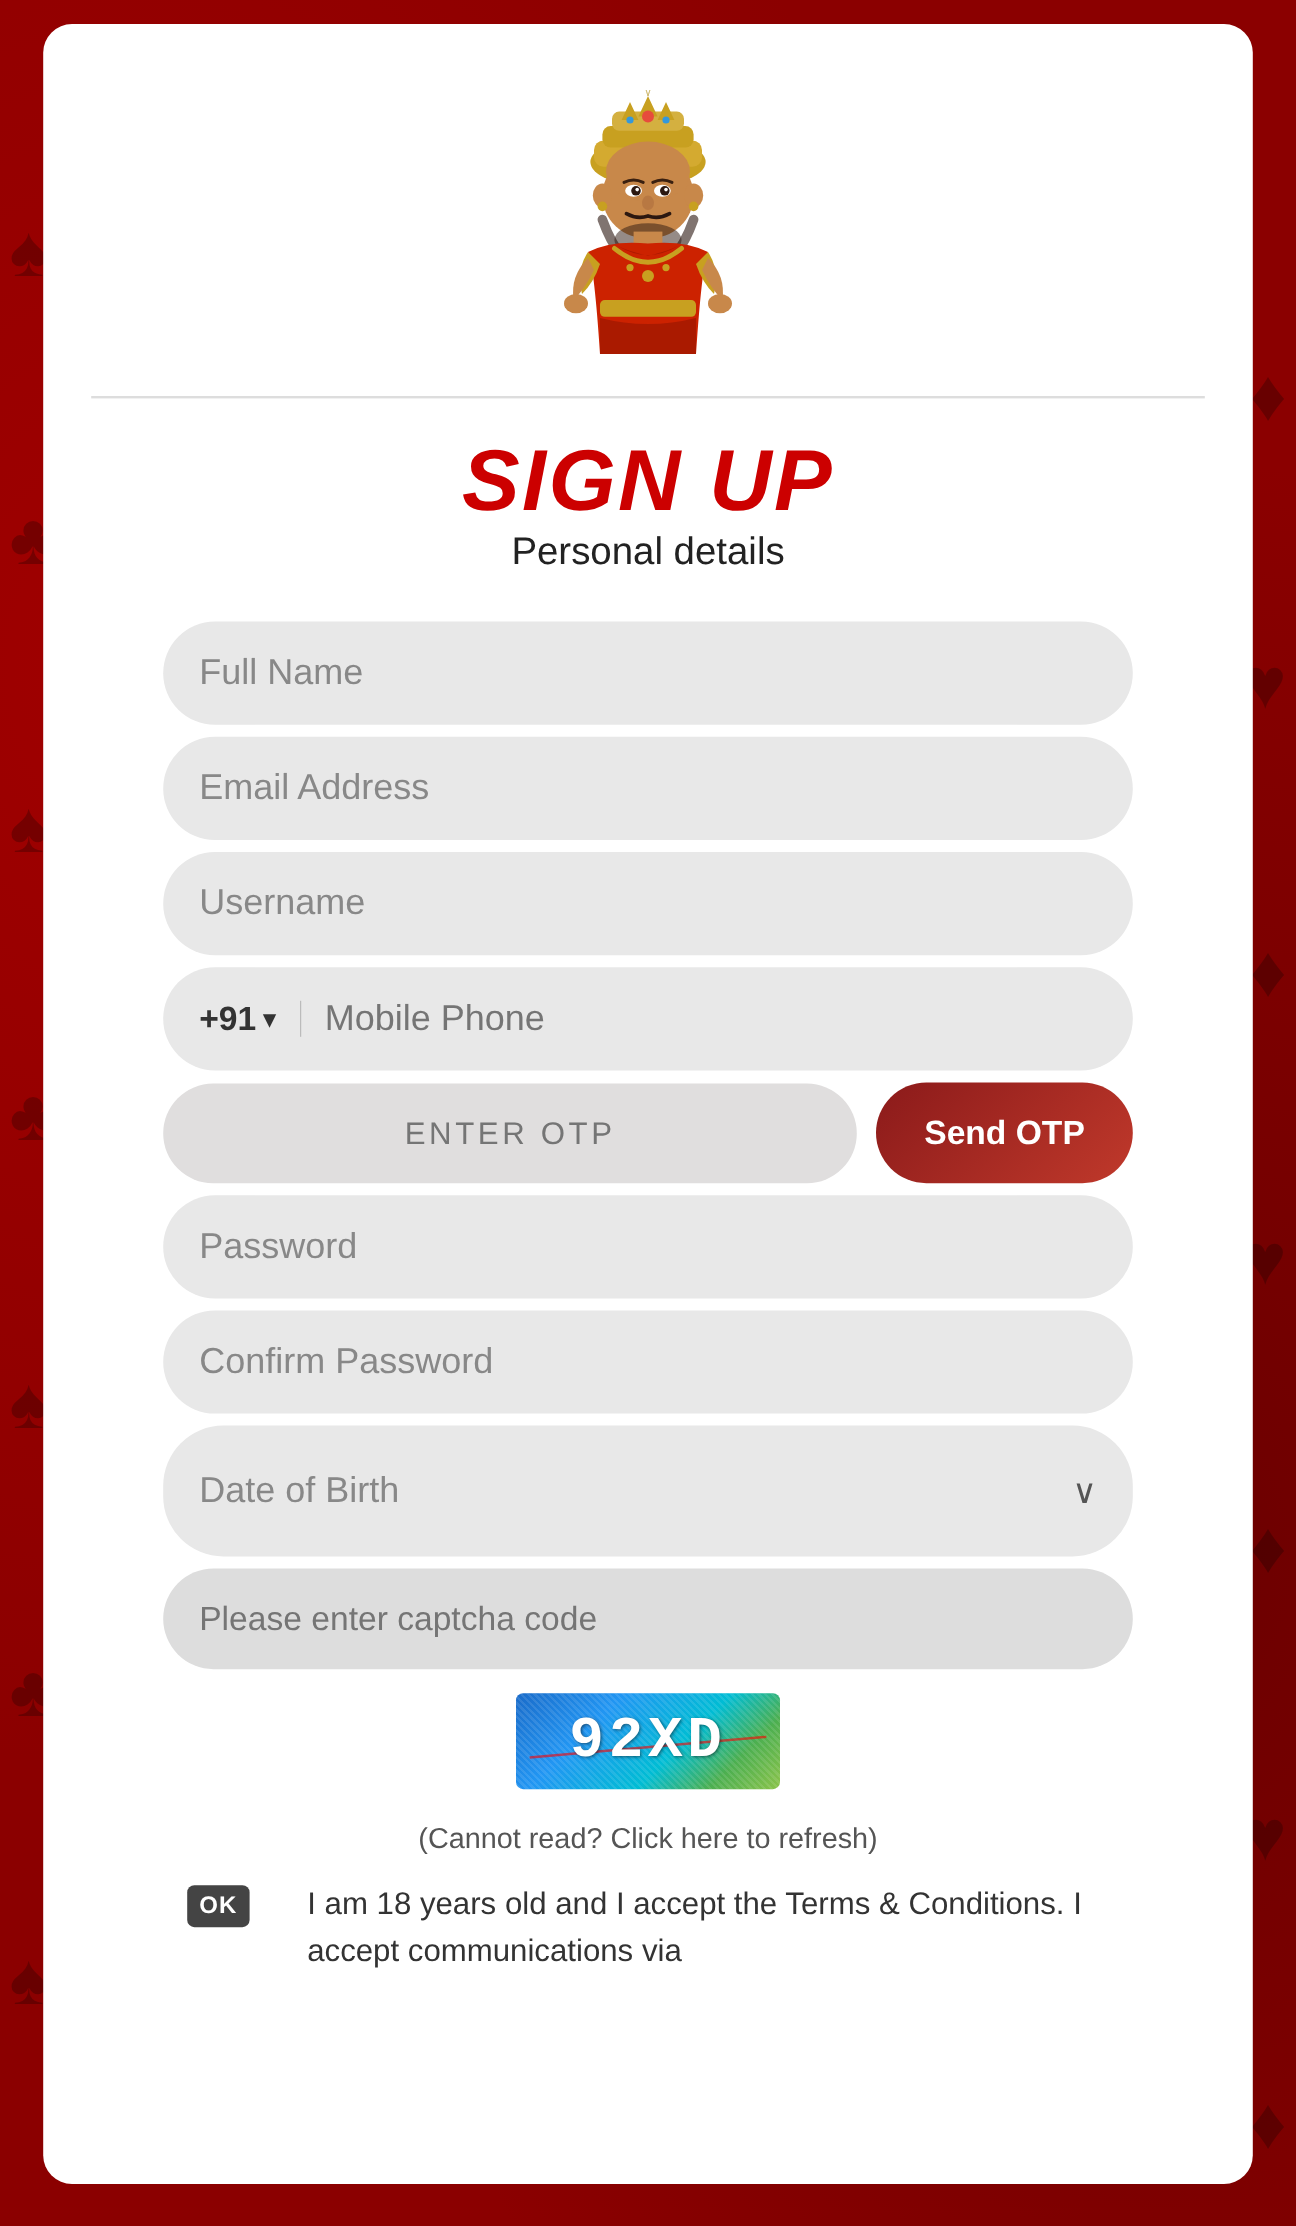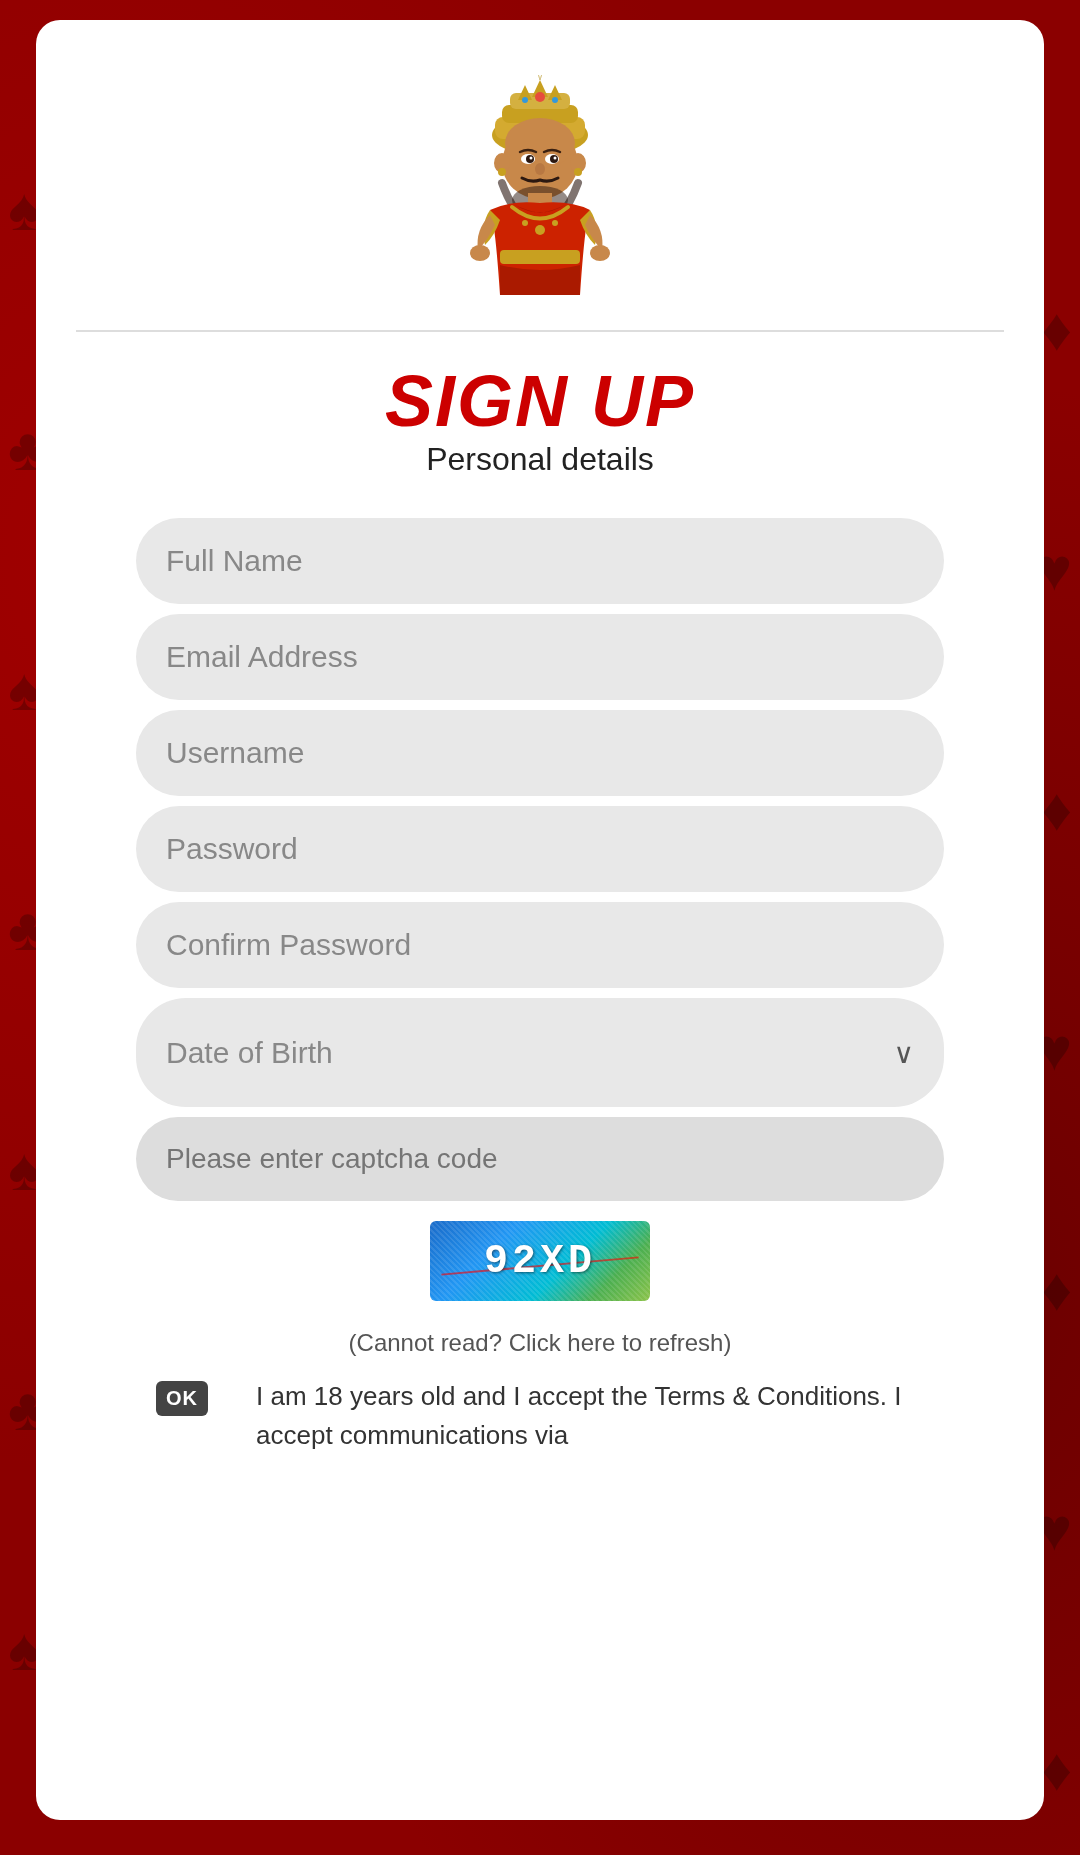--- a/index.html
+++ b/index.html
@@ -266,21 +266,21 @@
         repeating-linear-gradient(
           45deg,
           transparent,
           transparent 2px,
           rgba(255,255,255,0.1) 2px,
           rgba(255,255,255,0.1) 4px
         );
     }
 
     .captcha-text {
-      font-size: 40px;
+      font-size: 48px;
       font-weight: 900;
       color: white;
       letter-spacing: 4px;
       text-shadow: 1px 1px 3px rgba(0,0,0,0.5);
       position: relative;
       z-index: 1;
       font-family: 'Courier New', monospace;
     }
 
     .captcha-line {
@@ -437,21 +437,33 @@
   </div>
 
   <div class="form-container">
 
     <input type="text" class="form-input" placeholder="Full Name" style="">
 
     <input type="email" class="form-input" placeholder="Email Address" style="">
 
     <input type="text" class="form-input" placeholder="Username" style="">
 
-
+    <div class="phone-row">
+      <div class="country-select">
+        <span>+91</span>
+        <span class="dropdown-arrow">▾</span>
+      </div>
+      <div class="phone-divider"></div>
+      <input type="tel" class="phone-input" placeholder="Mobile Phone" style="">
+    </div>
+
+    <div class="otp-row">
+      <input type="text" class="otp-input" placeholder="ENTER OTP" style="">
+      <button class="send-otp-btn">Send OTP</button>
+    </div>
 
     <input type="password" class="form-input" placeholder="Password" style="">
 
     <input type="password" class="form-input" placeholder="Confirm Password" style="">
 
     <div class="dob-wrapper">
       <select>
         <option value="">Date of Birth</option>
       </select>
       <span class="dob-chevron">∨</span>

